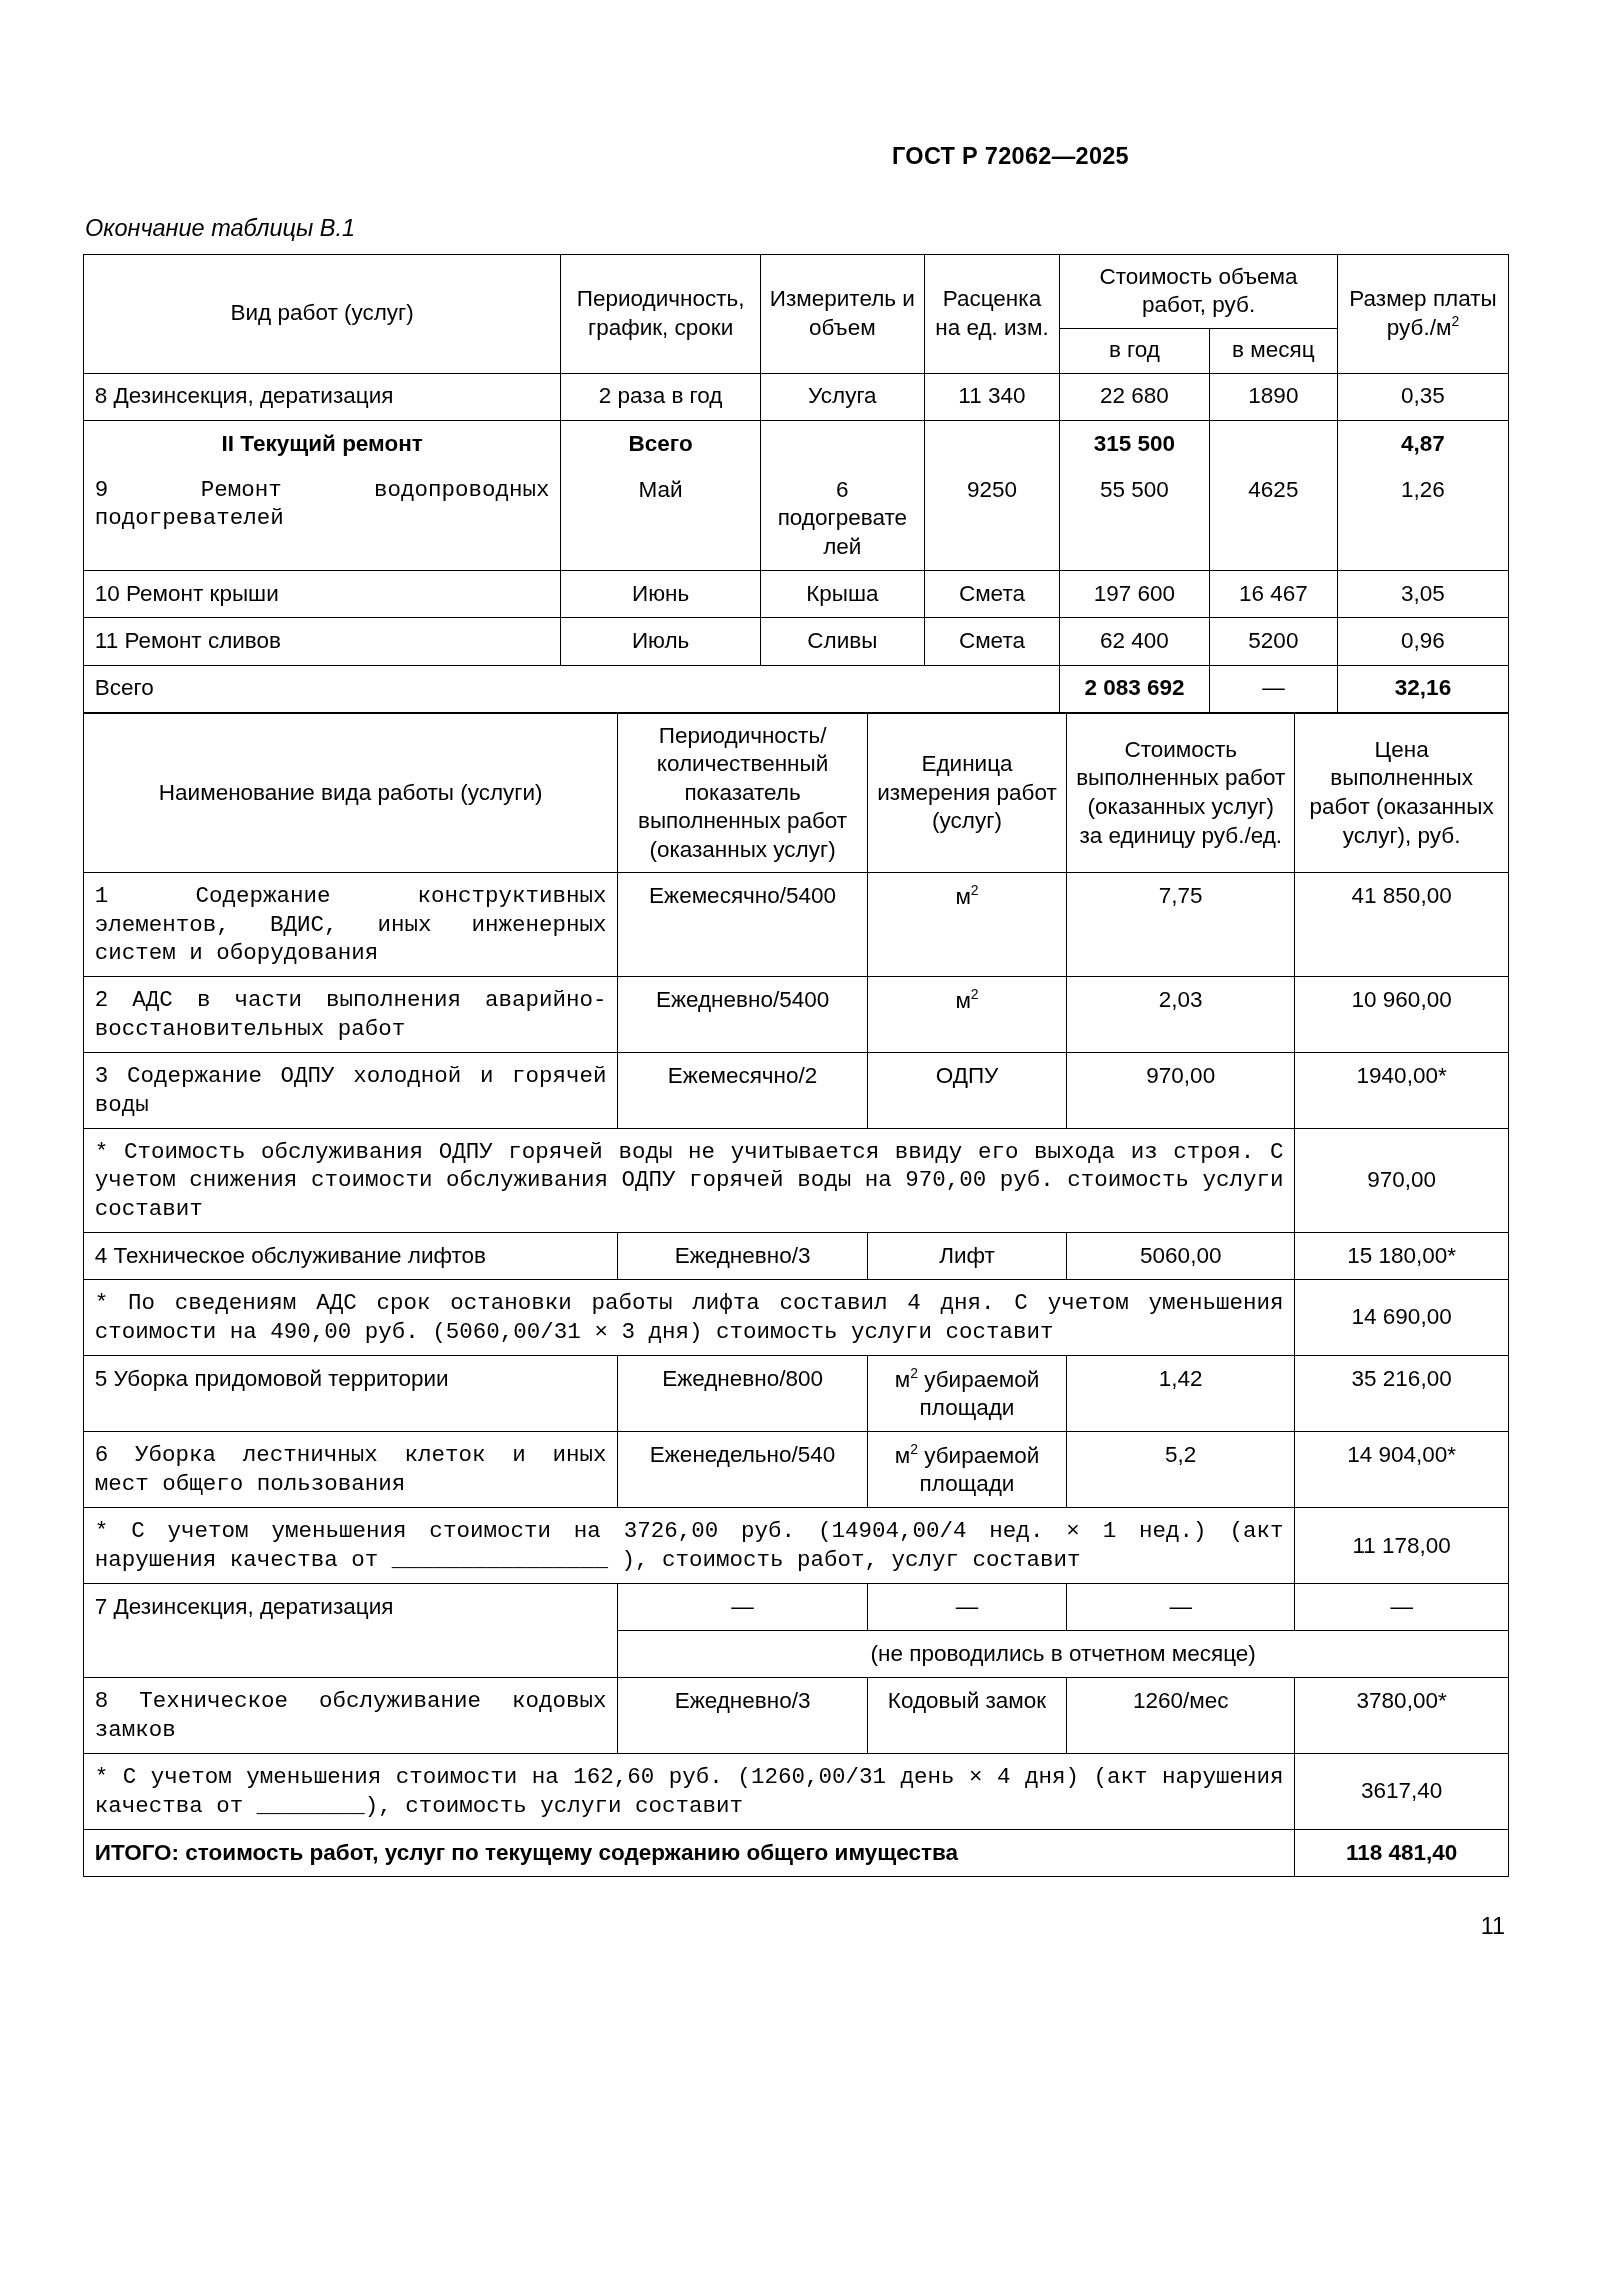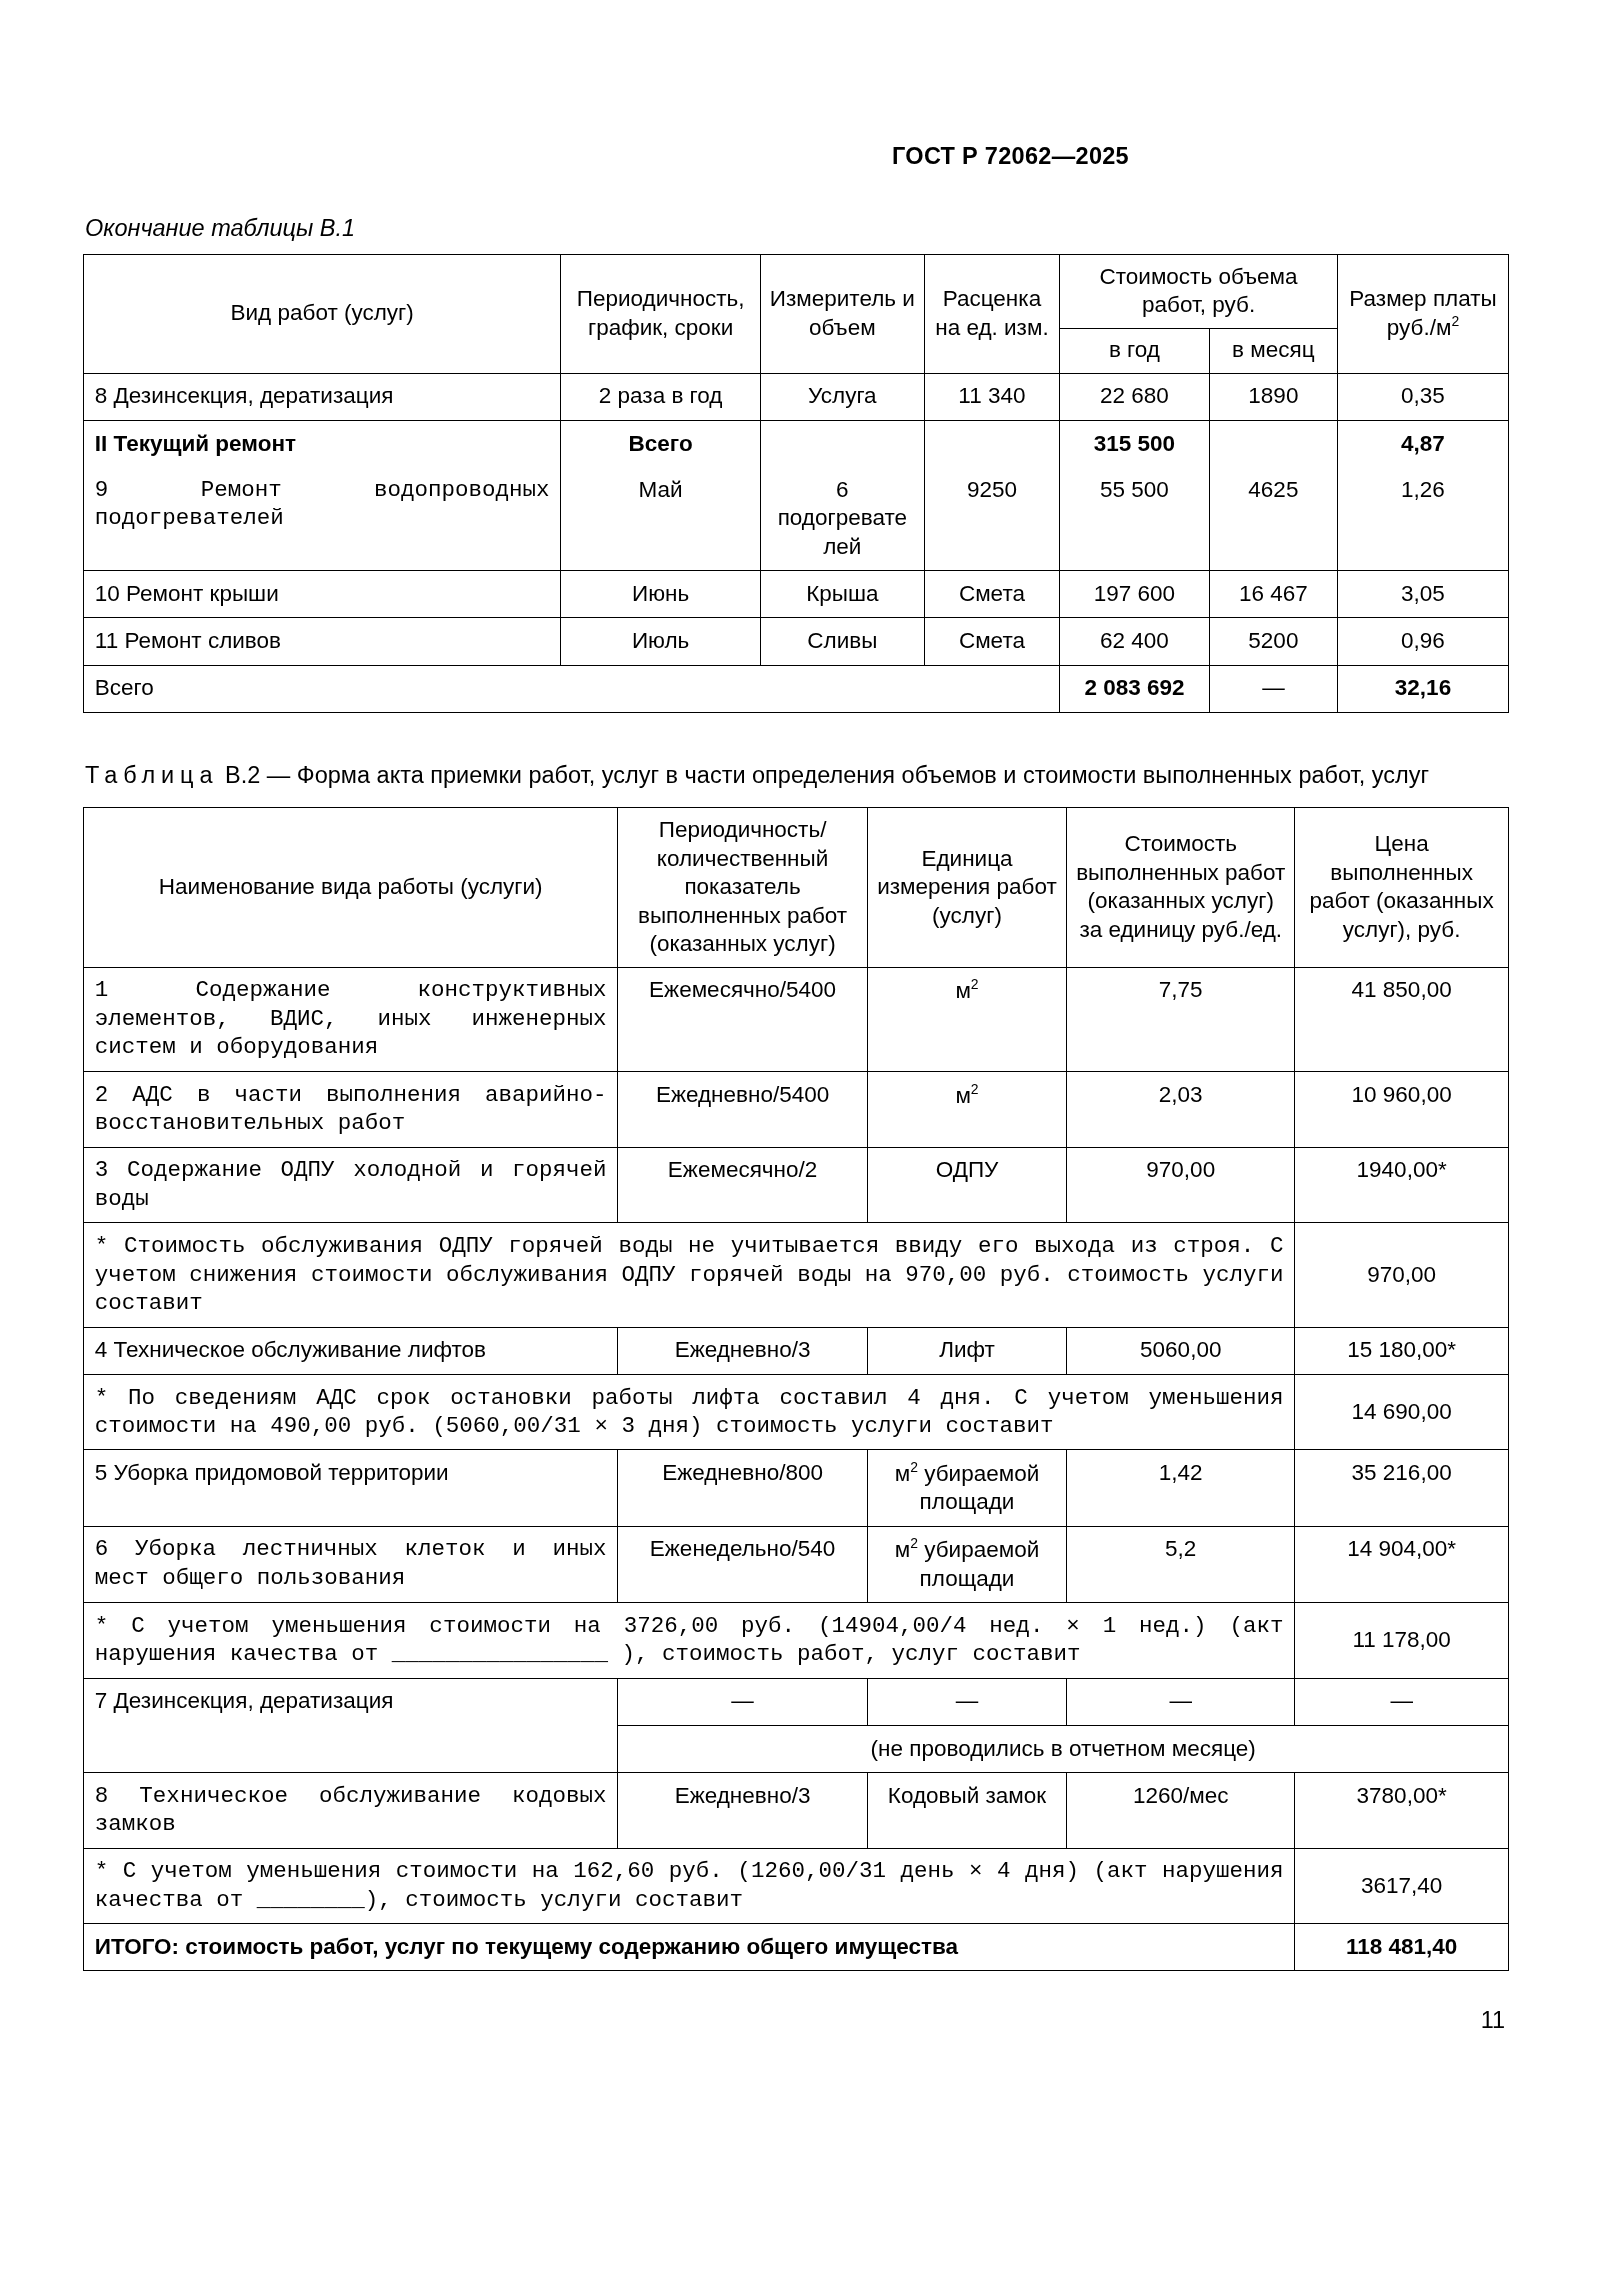--- a/index.html
+++ b/index.html
@@ -20,21 +20,21 @@
     width: 100%; border-collapse: collapse; font-size: 22.5px;
     line-height: 1.27; table-layout: fixed;
   }
   th, td { border: 1.5px solid #000; font-weight: normal; word-wrap: break-word; }
   th { text-align: center; vertical-align: middle; padding: 7.8px 7.8px; }
   td { padding: 8.8px 10.8px; vertical-align: top; }
   .c { text-align: center; }
   .j { text-align: justify; font-family: Liberation Mono, monospace; }
   .b { font-weight: bold; }
   .vm { vertical-align: middle; }
-  .nb { border-bottom-style: hidden; }
+  .nb { border-bottom-style: hidden; text-align: center; }
   sup { font-size: 0.62em; }
   .page-number { text-align: right; font-size: 23.5px; margin-top: 36px; padding-right: 3.9px; }
 </style>
 </head>
 <body>
 
 <div class="page">
 
   <div class="running-header">ГОСТ Р 72062—2025</div>
 
@@ -112,25 +112,20 @@
       </tr>
       <tr>
         <td colspan="4">Всего</td>
         <td class="c b">2 083 692</td>
         <td class="c">—</td>
         <td class="c b">32,16</td>
       </tr>
     </tbody>
   </table>
 
-  <div class="caption2">
-    <span class="sp">Таблица</span>
-    <span>В.2</span>
-    <span>— Форма акта приемки работ, услуг в части определения объемов и стоимости выполненных работ, услуг</span>
-  </div>
 
   <table>
     <colgroup>
       <col style="width:37.5%">
         <col style="width:17.5%">
         <col style="width:14%">
       <col style="width:16%">
         <col style="width:15%">
     </colgroup>
     <thead>

